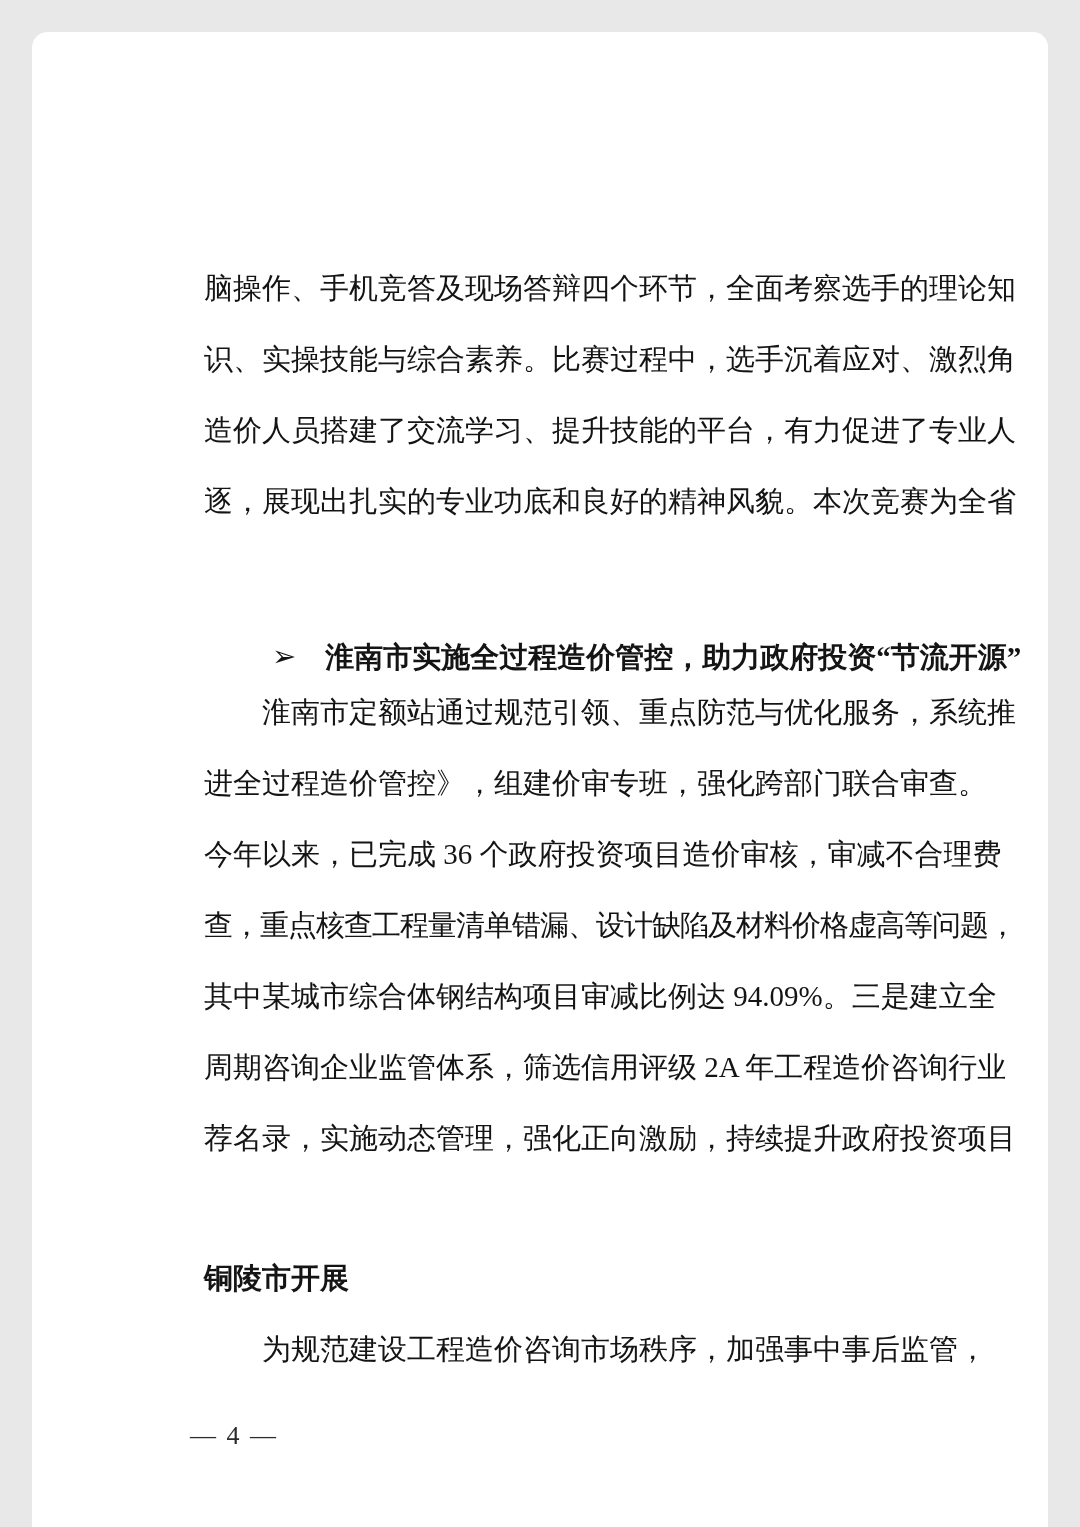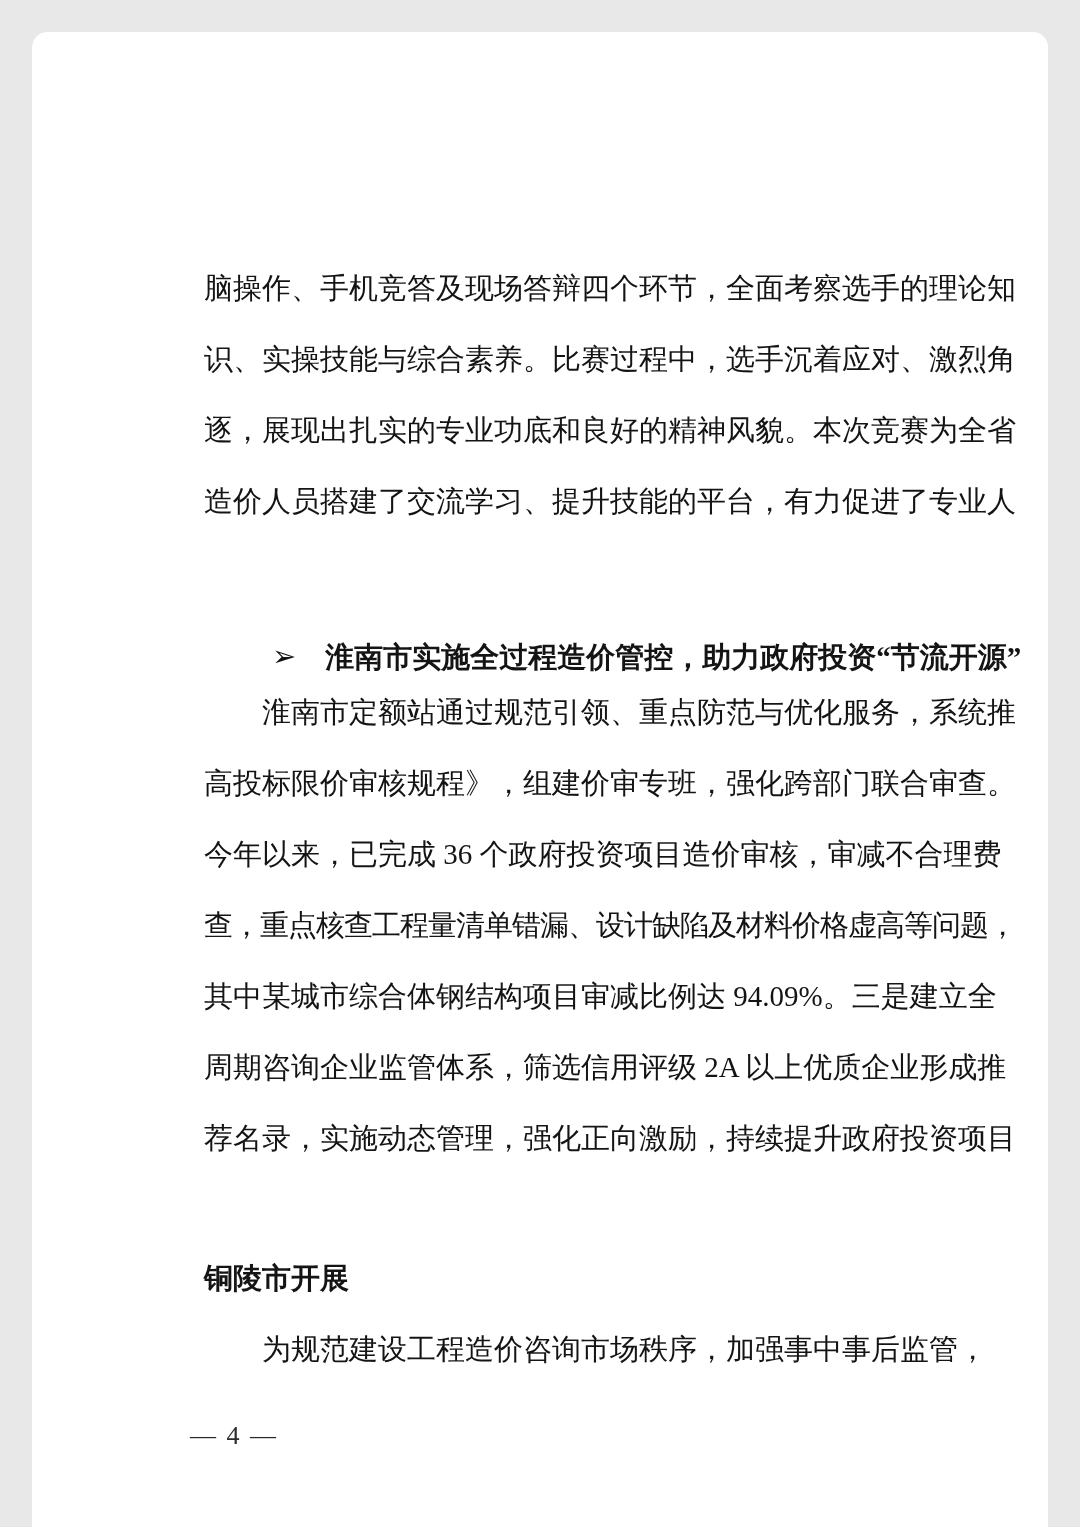--- a/index.html
+++ b/index.html
@@ -60,35 +60,35 @@
   }
 </style>
 </head>
 <body>
 
 <div class="page">
   <div class="textblock">
 
     <div class="line">脑操作、手机竞答及现场答辩四个环节，全面考察选手的理论知</div>
     <div class="line">识、实操技能与综合素养。比赛过程中，选手沉着应对、激烈角</div>
+    <div class="line">造价人员搭建了交流学习、提升技能的平台，有力促进了专业人</div>
     <div class="line">逐，展现出扎实的专业功底和良好的精神风貌。本次竞赛为全省</div>
-    <div class="line">造价人员搭建了交流学习、提升技能的平台，有力促进了专业人</div>
 
     <div class="spacer"></div>
 
     <div class="line heading bullet-line">
       <span class="bullet">➢</span><span>淮南市实施全过程造价管控，助力政府投资“节流开源”</span>
     </div>
 
     <div class="line indent">淮南市定额站通过规范引领、重点防范与优化服务，系统推</div>
-    <div class="line">高投标限价审核规程》，组建价审专班，强化跨部门联合审查。</div>
+    <div class="line">进全过程造价管控》，组建价审专班，强化跨部门联合审查。</div>
     <div class="line">今年以来，已完成 36 个政府投资项目造价审核，审减不合理费</div>
     <div class="line tight">查，重点核查工程量清单错漏、设计缺陷及材料价格虚高等问题，</div>
     <div class="line">其中某城市综合体钢结构项目审减比例达 94.09%。三是建立全</div>
-    <div class="line">周期咨询企业监管体系，筛选信用评级 2A 以上优质企业形成推</div>
+    <div class="line">周期咨询企业监管体系，筛选信用评级 2A 年工程造价咨询行业</div>
     <div class="line">荐名录，实施动态管理，强化正向激励，持续提升政府投资项目</div>
 
     <div class="spacer"></div>
 
     <div class="line heading">铜陵市开展</div>
 
     <div class="line indent no-stretch">为规范建设工程造价咨询市场秩序，加强事中事后监管，</div>
 
   </div>
 

